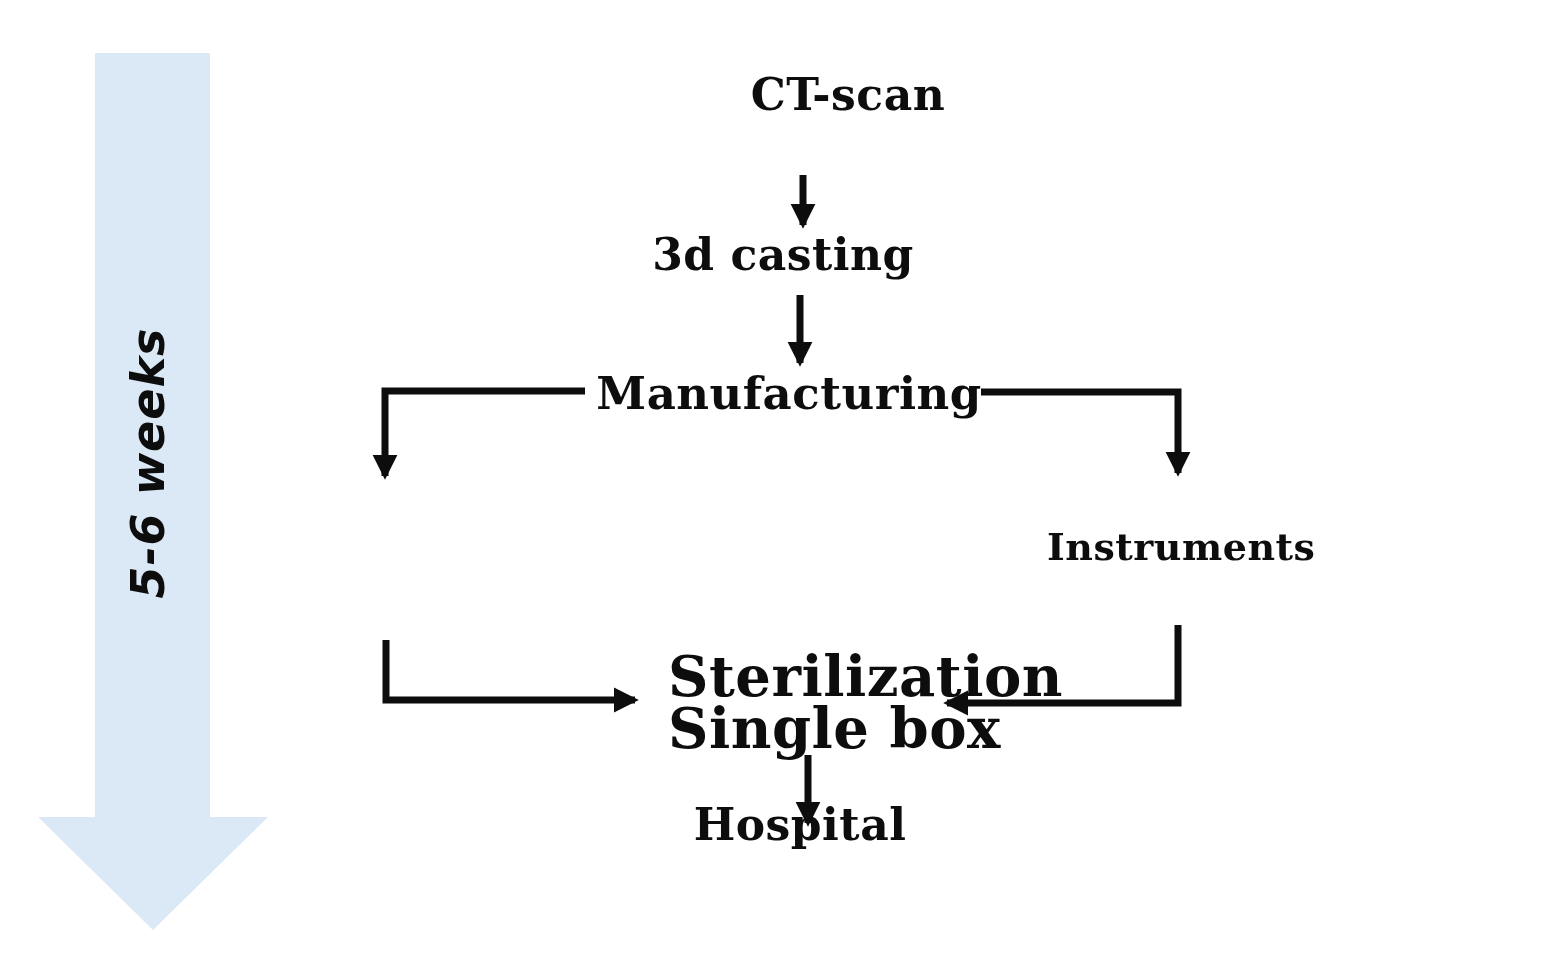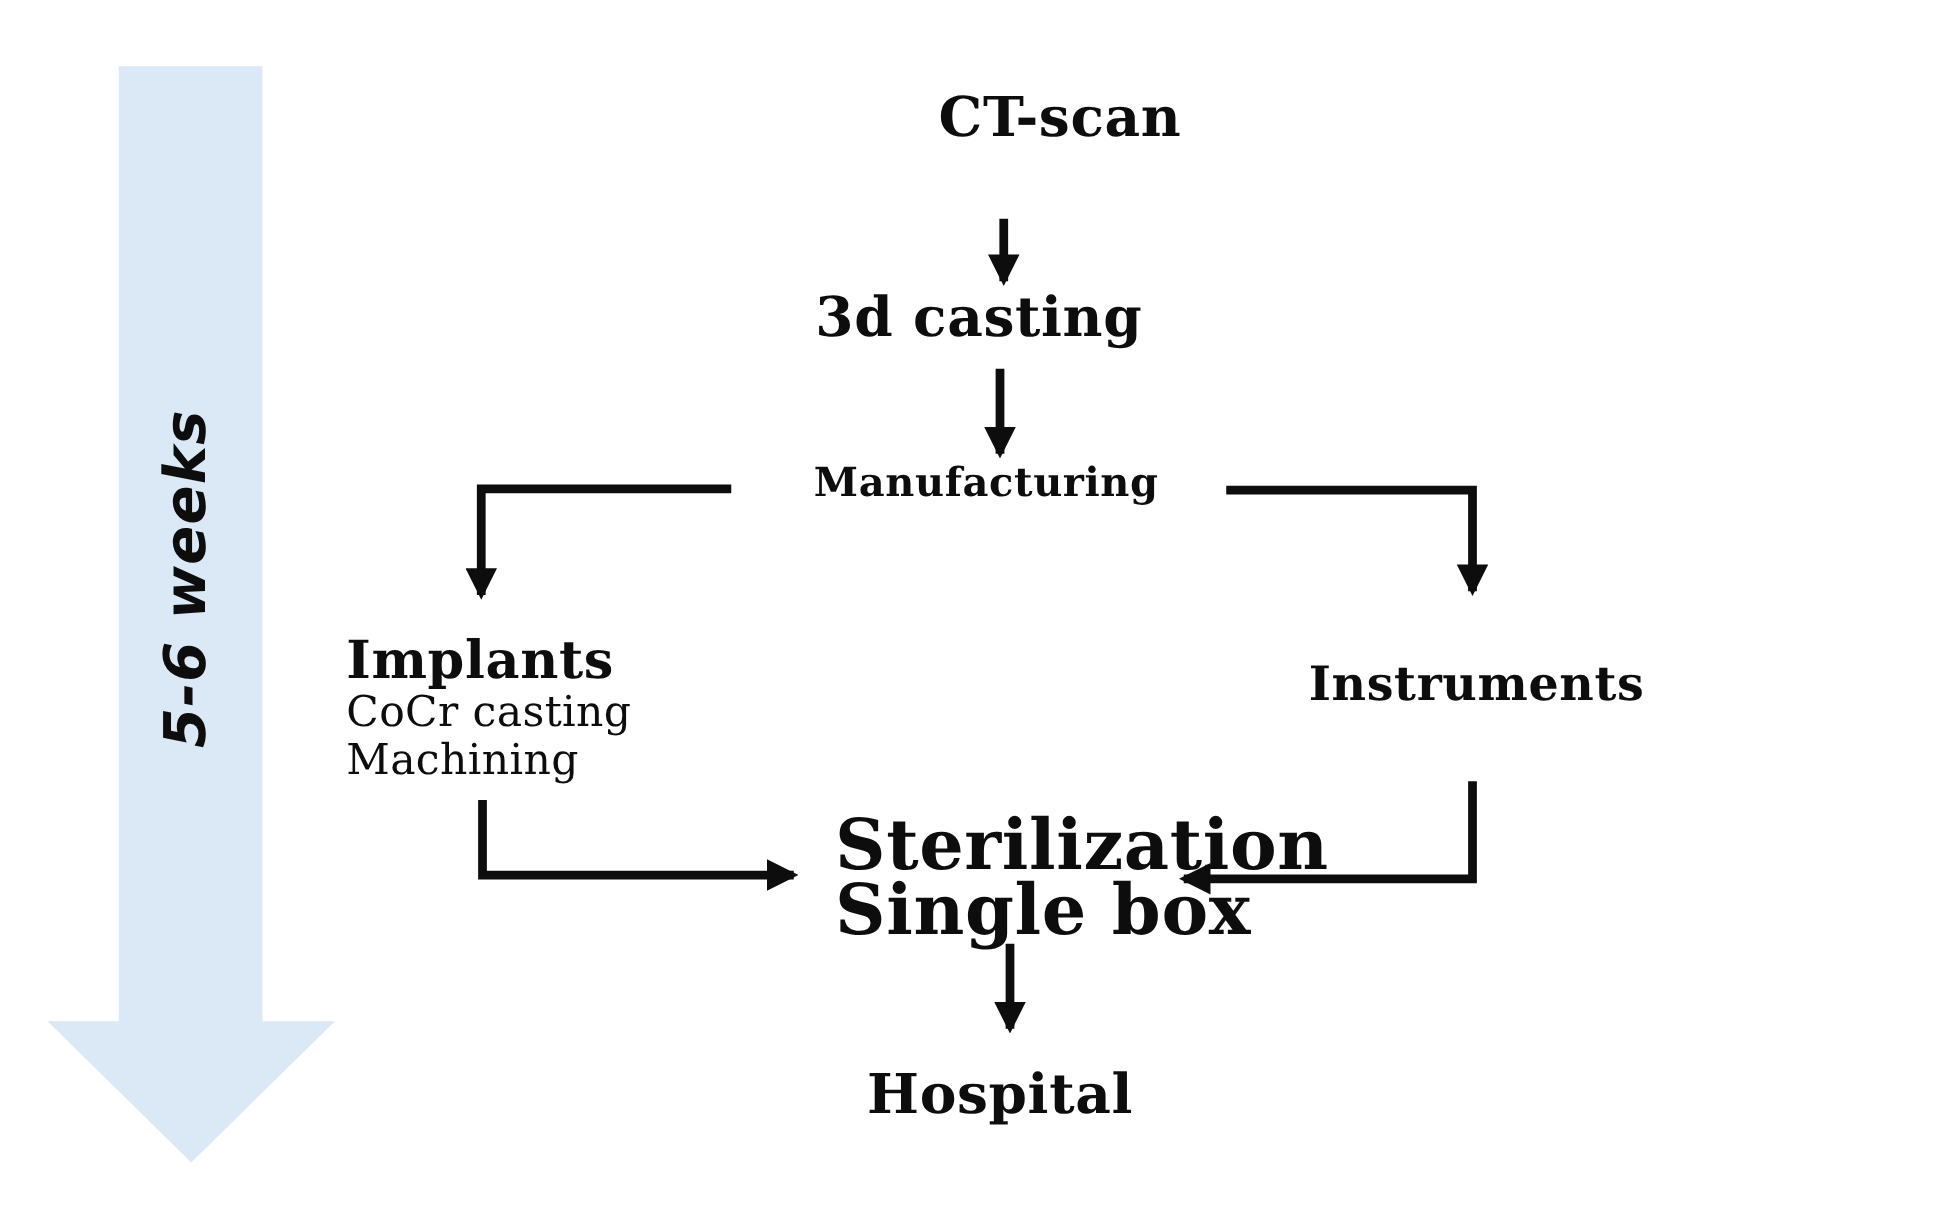--- a/index.html
+++ b/index.html
@@ -87,32 +87,27 @@
     <path class="connector" d="M 1178 625 L 1178 703 L 947 703" marker-end="url(#arrowhead)"></path>
     <path class="connector" d="M 808 755 L 808 823" marker-end="url(#arrowhead)"></path>
   </svg>
 
   <div class="timeline-label">5-6 weeks</div>
 
   <div class="node centered" style="left: 848px; top: 72px;">CT-scan</div>
 
   <div class="node centered" style="left: 783px; top: 232px;">3d casting</div>
 
-  <div class="node centered" style="left: 789px; top: 370px; font-size: 32px;">Manufacturing</div>
+  <div class="node centered" style="left: 789px; top: 370px; font-size: 45px;">Manufacturing</div>
 
-  <div class="block" style="left: 277px; top: 505px;">
-    <div class="node-title">Implants</div>
-    <div class="node-detail">CoCr casting</div>
-    <div class="node-detail">Machining</div>
-  </div>
 
   <div class="block block-instruments" style="left: 1047px; top: 523px;">
     <div class="node-title">Instruments</div>
   </div>
 
   <div class="block" style="left: 668px; top: 650px;">
     <div class="sterilization-line">Sterilization</div>
     <div class="sterilization-line">Single box</div>
   </div>
 
-  <div class="node centered" style="left: 800px; top: 853px;">Hospital</div>
+  <div class="node centered" style="left: 800px; top: 802px;">Hospital</div>
 
 </div>
 
 </body></html>

